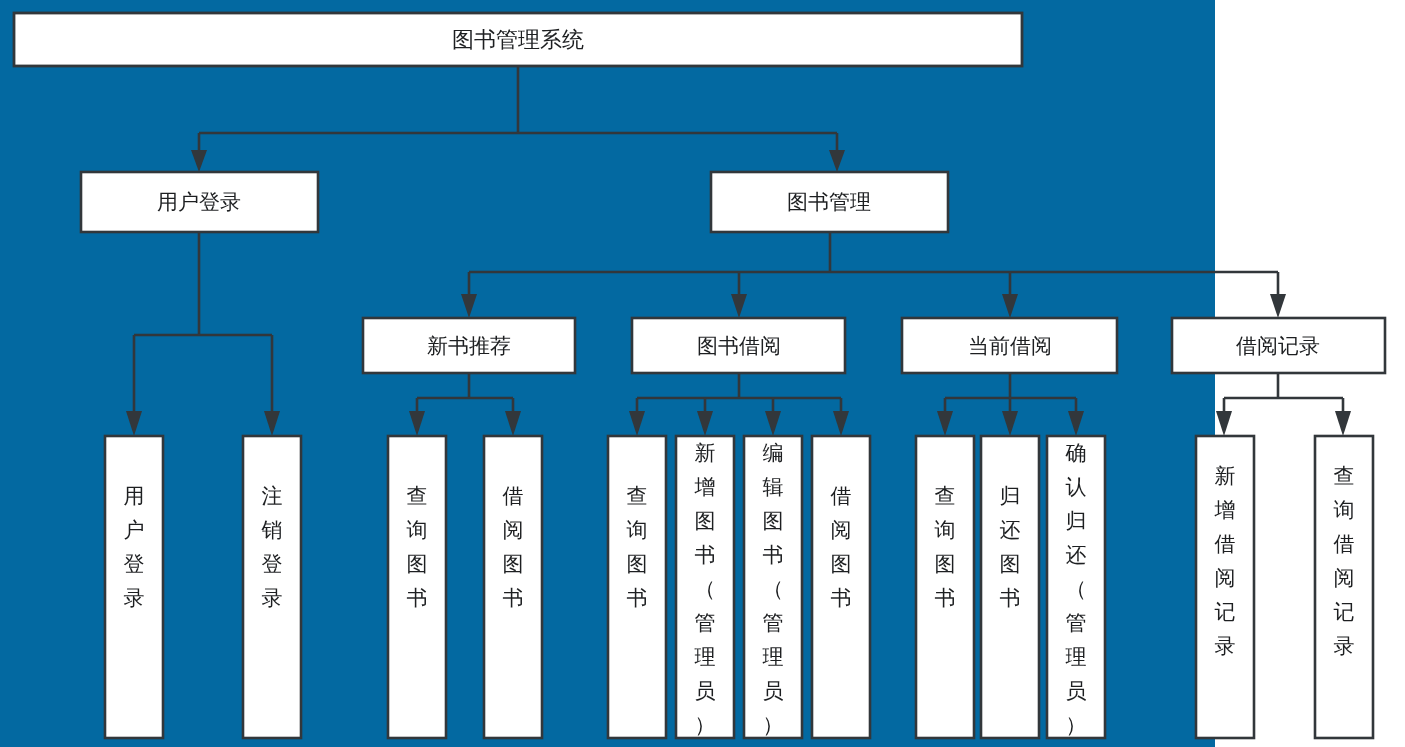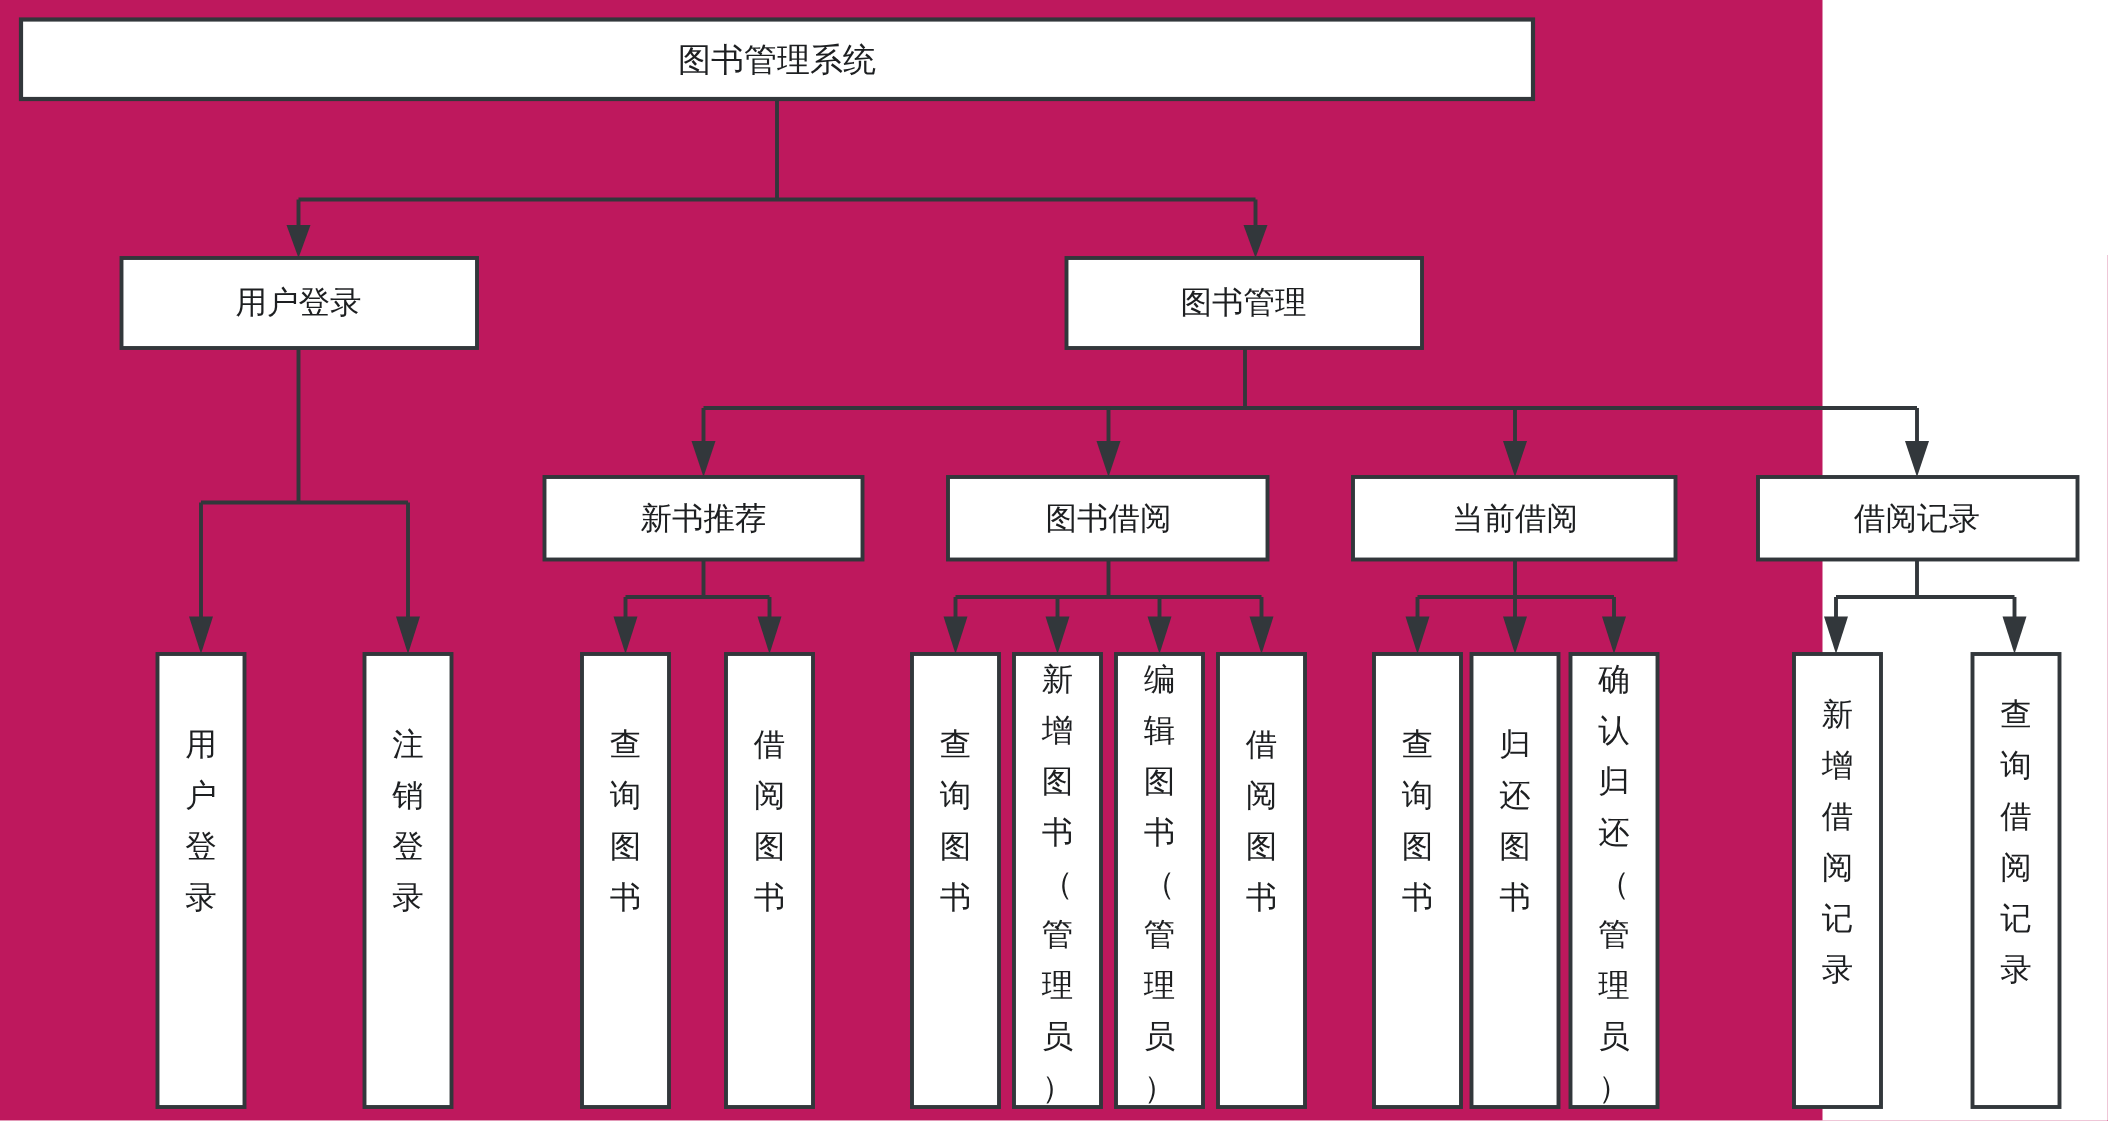--- a/index.html
+++ b/index.html
@@ -11,21 +11,21 @@
   body {
     width: 1405px;
     height: 747px;
     overflow: hidden;
     font-family: "DejaVu Sans", "Liberation Sans", sans-serif;
   }
   #diagram-root {
     position: relative;
     width: 1215px;
     height: 747px;
-    background: #be185d;
+    background: #0369a1;
   }
   svg#diagram-canvas {
     position: absolute;
     top: 0;
     left: 0;
     width: 1405px;
     height: 747px;
     display: block;
   }
   .node-box {

